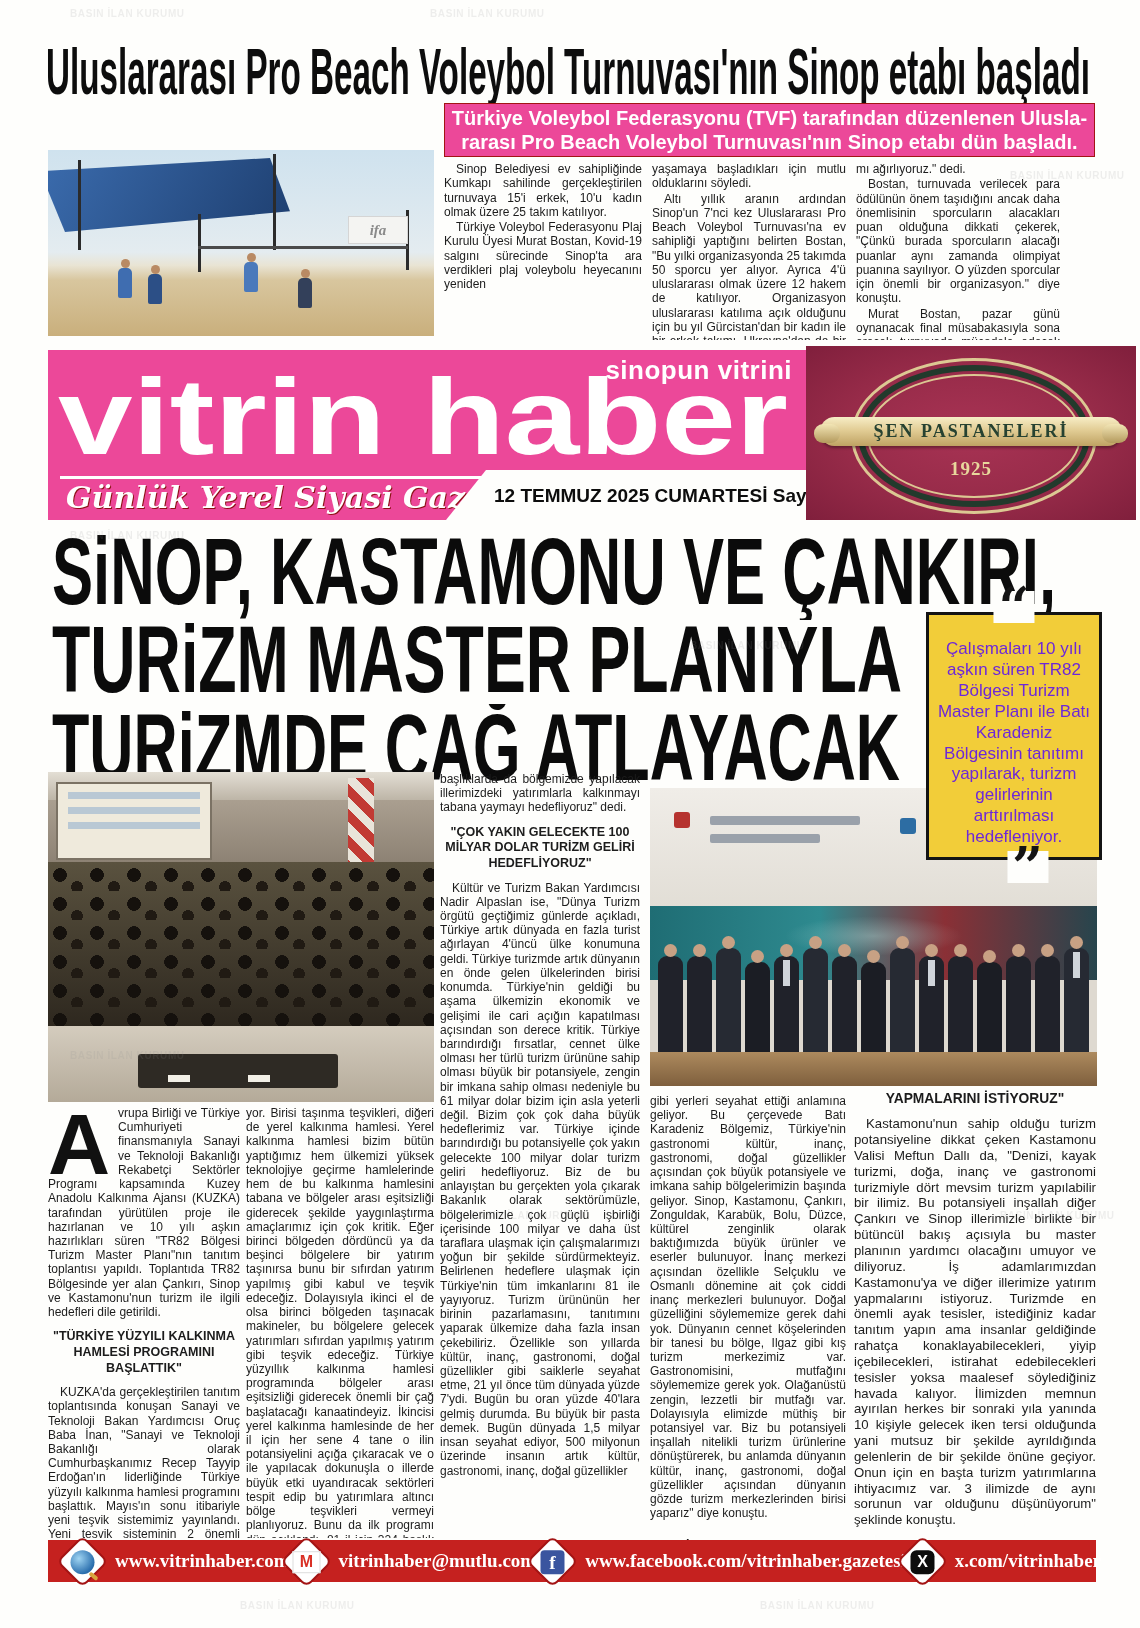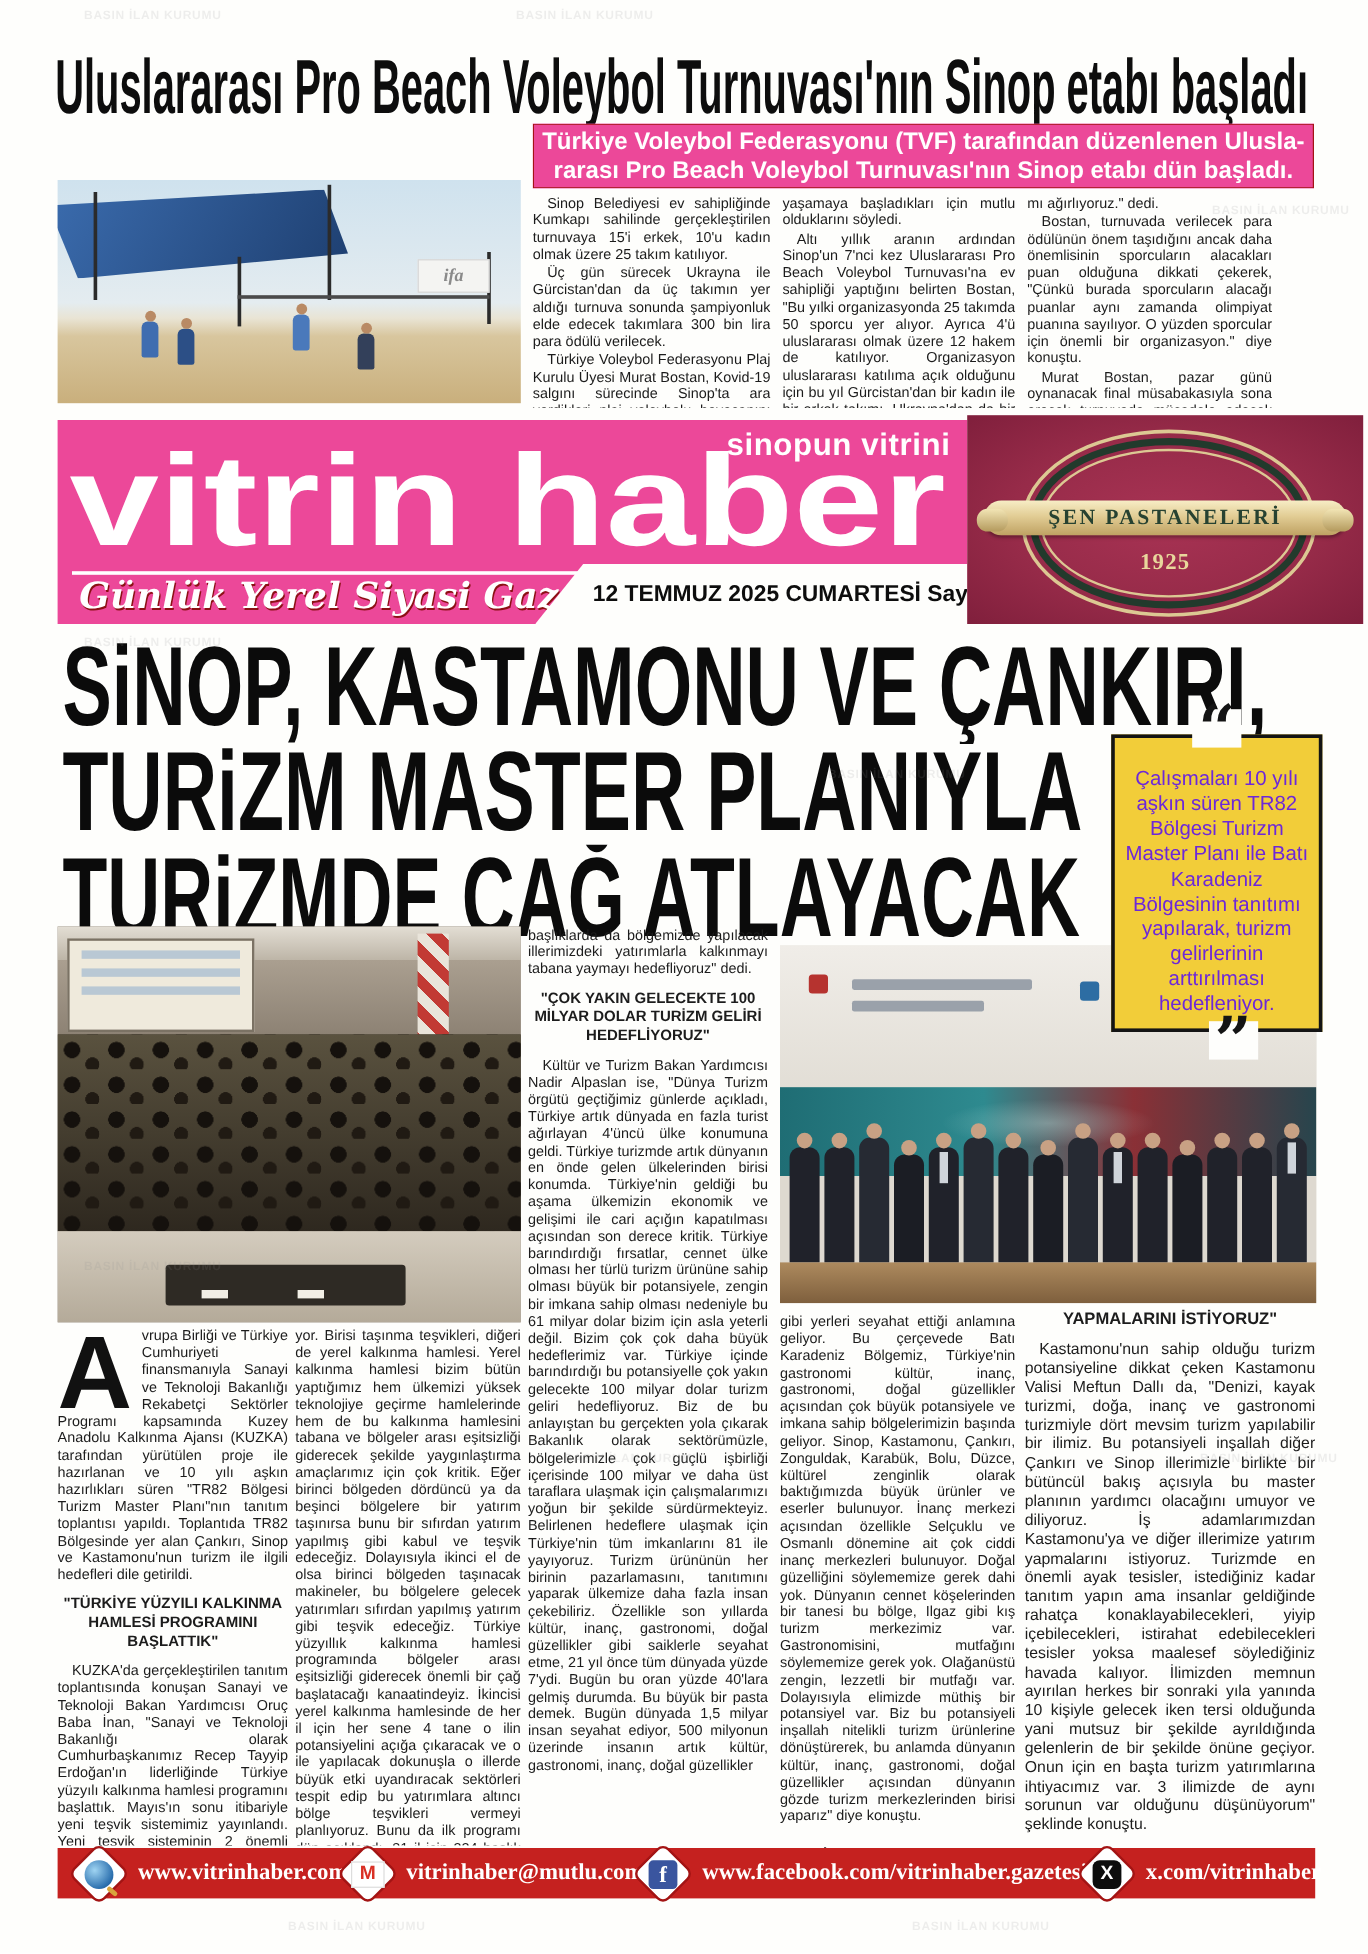--- a/index.html
+++ b/index.html
@@ -184,21 +184,20 @@
     <div class="player" style="left:100px;top:124px;background:#2c4f86"></div>
     <div class="player" style="left:196px;top:112px;background:#4a79bb"></div>
     <div class="player" style="left:250px;top:128px;background:#33405a"></div>
   </div>
 
   <div class="lede-banner">Türkiye Voleybol Federasyonu (TVF) tarafından düzenlenen Ulusla-
 rarası Pro Beach Voleybol Turnuvası'nın Sinop etabı dün başladı.</div>
 
   <div class="tcol" style="left:444px;width:198px">
       <p>Sinop Belediyesi ev sahipliğinde Kumkapı sahilinde gerçekleştirilen turnuvaya 15'i erkek, 10'u kadın olmak üzere 25 takım katılıyor.</p>
-      <p>Üç gün sürecek Ukrayna ile Gürcistan'dan da üç takımın yer aldığı turnuva sonunda şampiyonluk elde edecek takımlara 300 bin lira para ödülü verilecek.</p>
       <p>Türkiye Voleybol Federasyonu Plaj Kurulu Üyesi Murat Bostan, Kovid-19 salgını sürecinde Sinop'ta ara verdikleri plaj voleybolu heyecanını yeniden</p>
     </div>
   <div class="tcol cont" style="left:652px;width:194px">
       <p>yaşamaya başladıkları için mutlu olduklarını söyledi.</p>
       <p>Altı yıllık aranın ardından Sinop'un 7'nci kez Uluslararası Pro Beach Voleybol Turnuvası'na ev sahipliği yaptığını belirten Bostan, "Bu yılki organizasyonda 25 takımda 50 sporcu yer alıyor. Ayrıca 4'ü uluslararası olmak üzere 12 hakem de katılıyor. Organizasyon uluslararası katılıma açık olduğunu için bu yıl Gürcistan'dan bir kadın ile bir erkek takımı, Ukrayna'dan da bir kadın takı-</p>
     </div>
   <div class="tcol cont" style="left:856px;width:204px">
       <p>mı ağırlıyoruz." dedi.</p>
       <p>Bostan, turnuvada verilecek para ödülünün önem taşıdığını ancak daha önemlisinin sporcuların alacakları puan olduğuna dikkati çekerek, "Çünkü burada sporcuların alacağı puanlar aynı zamanda olimpiyat puanına sayılıyor. O yüzden sporcular için önemli bir organizasyon." diye konuştu.</p>
       <p>Murat Bostan, pazar günü oynanacak final müsabakasıyla sona erecek turnuvada mücadele edecek sporculara başarı diledi. AA</p>

